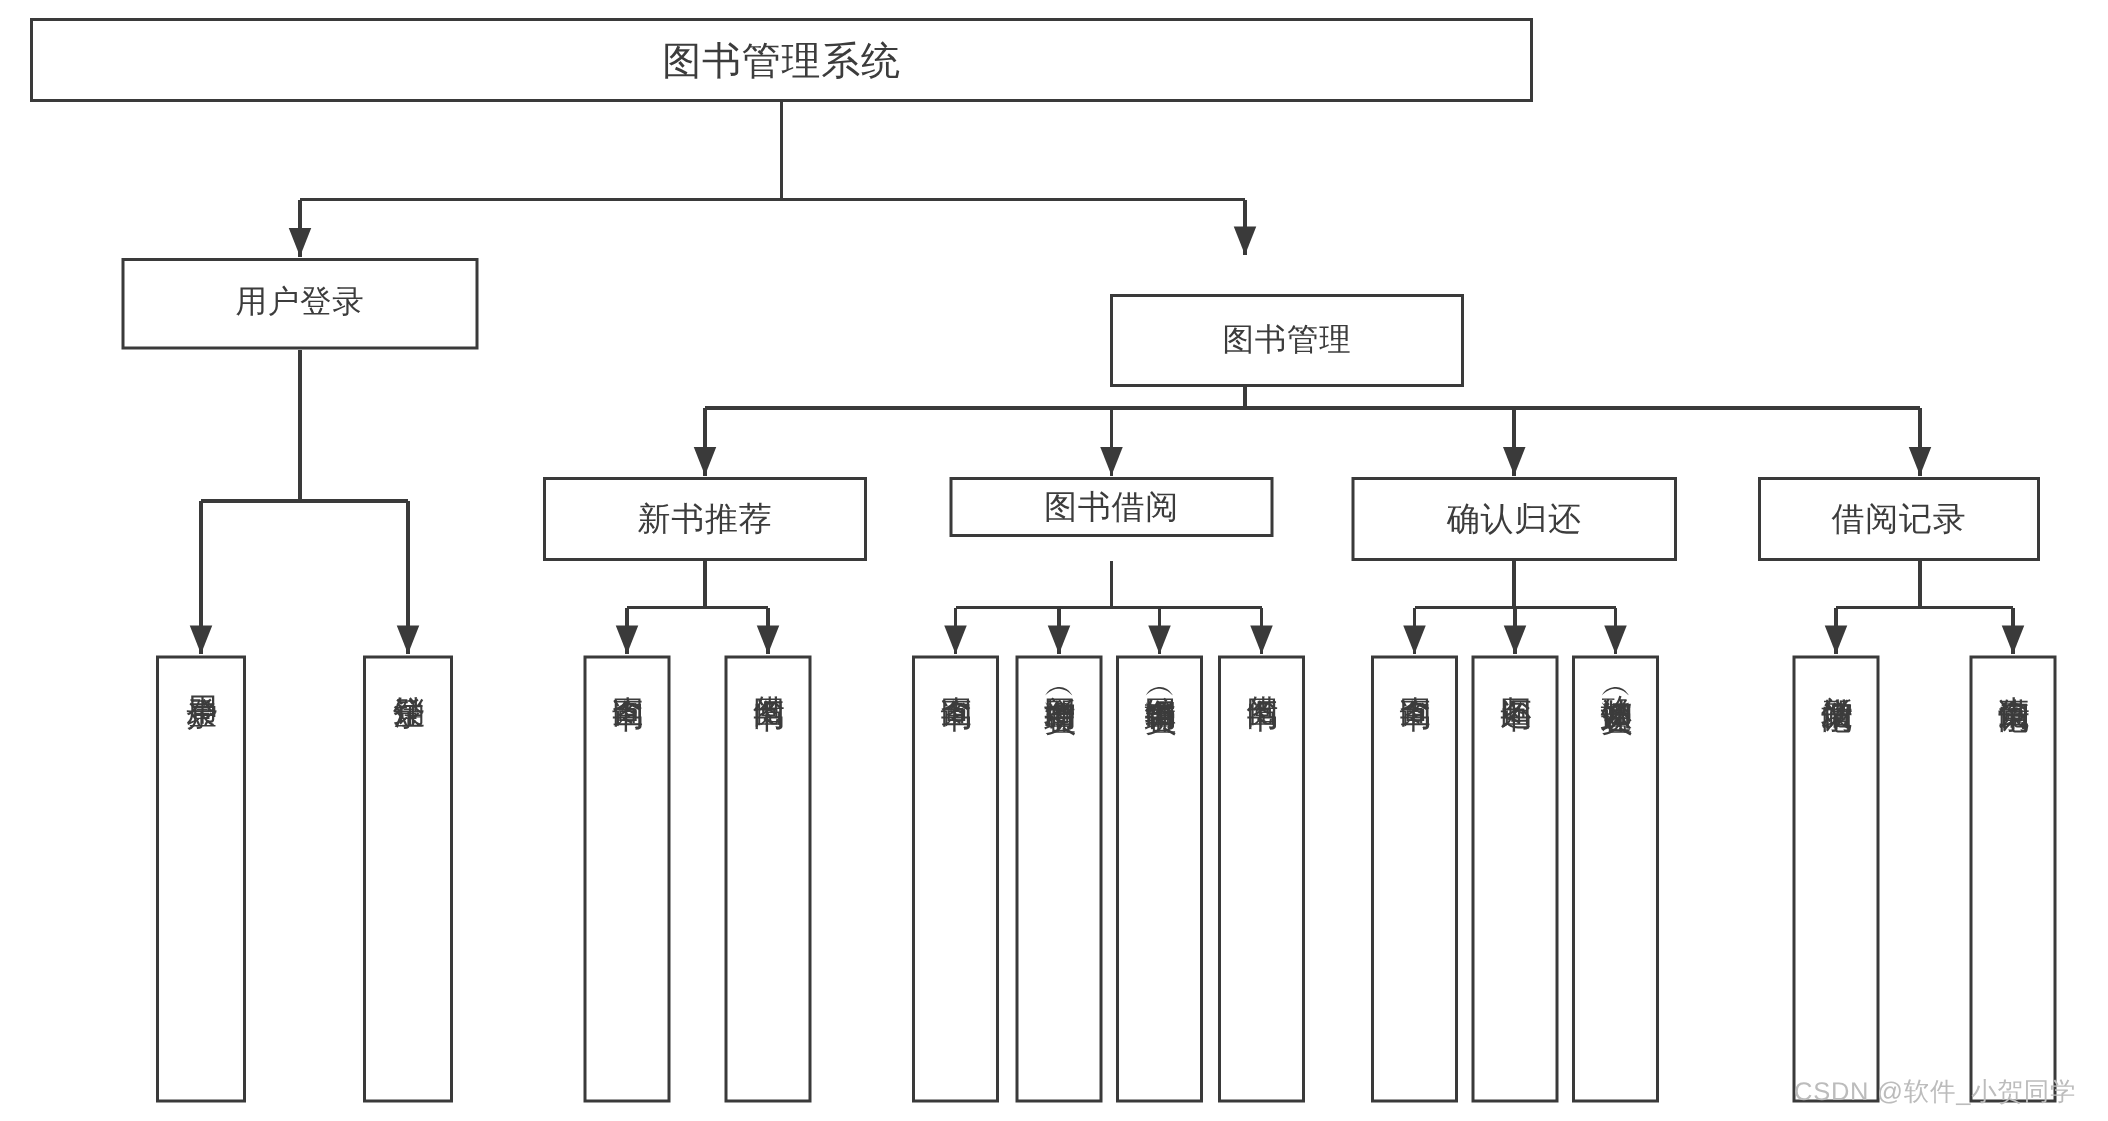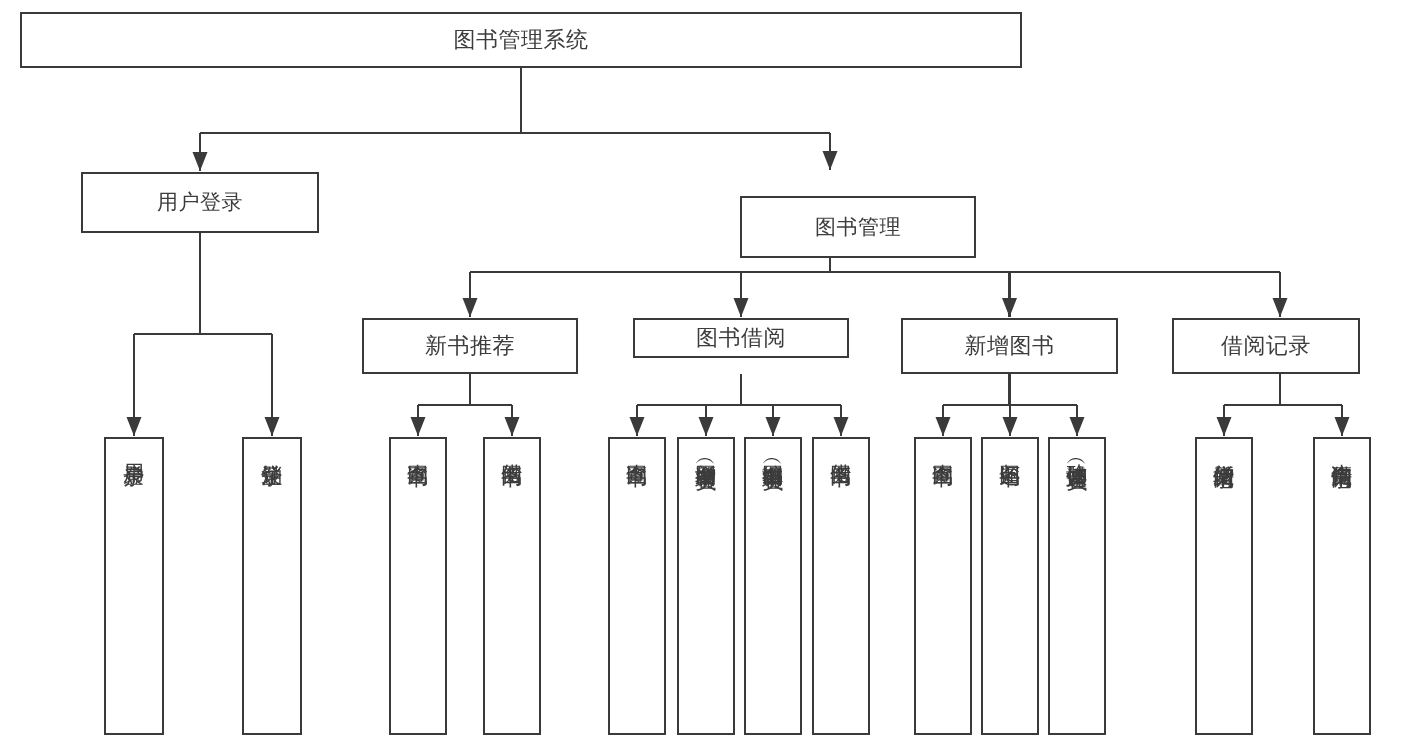--- a/index.html
+++ b/index.html
@@ -35,21 +35,21 @@
     overflow: hidden;
   }
   .node-label {
     color: #3c3c3c;
     text-align: center;
     line-height: 1.18;
     white-space: pre;
     letter-spacing: 0.5px;
   }
   .node-root .node-label {
-    font-size: 22px;
+    font-size: 26px;
   }
   .node-l1 .node-label {
     font-size: 21px;
   }
   .node-l2 .node-label {
     font-size: 22px;
   }
   .node-leaf {
     align-items: flex-start;
     padding-top: 8px;
@@ -139,21 +139,21 @@
       <div class="node-box node-l1" style="left: 740px; top: 171px; width: 236px; height: 62px; margin-top: 25px;">
         <span class="node-label">图书管理</span>
       </div>
       <div class="node-box node-l2" style="left: 362px; top: 318px; width: 216px; height: 56px;">
         <span class="node-label">新书推荐</span>
       </div>
       <div class="node-box node-l2" style="left: 633px; top: 318px; width: 216px; height: 40px;">
         <span class="node-label">图书借阅</span>
       </div>
       <div class="node-box node-l2" style="left: 901px; top: 318px; width: 217px; height: 56px;">
-        <span class="node-label">新增图书</span>
+        <span class="node-label">确认归还</span>
       </div>
       <div class="node-box node-l2" style="left: 1172px; top: 318px; width: 188px; height: 56px;">
         <span class="node-label">借阅记录</span>
       </div>
       <div class="node-box node-leaf" style="left: 104px; top: 437px; width: 60px; height: 298px;">
         <span class="node-label">用户登录</span>
       </div>
       <div class="node-box node-leaf" style="left: 242px; top: 437px; width: 60px; height: 298px;">
         <span class="node-label">注销登录</span>
       </div>
@@ -184,13 +184,14 @@
       <div class="node-box node-leaf" style="left: 1048px; top: 437px; width: 58px; height: 298px;">
         <span class="node-label">确认归还（管理员）</span>
       </div>
       <div class="node-box node-leaf" style="left: 1195px; top: 437px; width: 58px; height: 298px;">
         <span class="node-label">新增借阅记录</span>
       </div>
       <div class="node-box node-leaf" style="left: 1313px; top: 437px; width: 58px; height: 298px;">
         <span class="node-label">查询借阅记录</span>
       </div>
     </div>
+  <div class="watermark" style="left: 1196px; top: 716px; color: rgb(188, 188, 188);">CSDN @软件_小贺同学</div>
 </div>
 
 </body></html>

